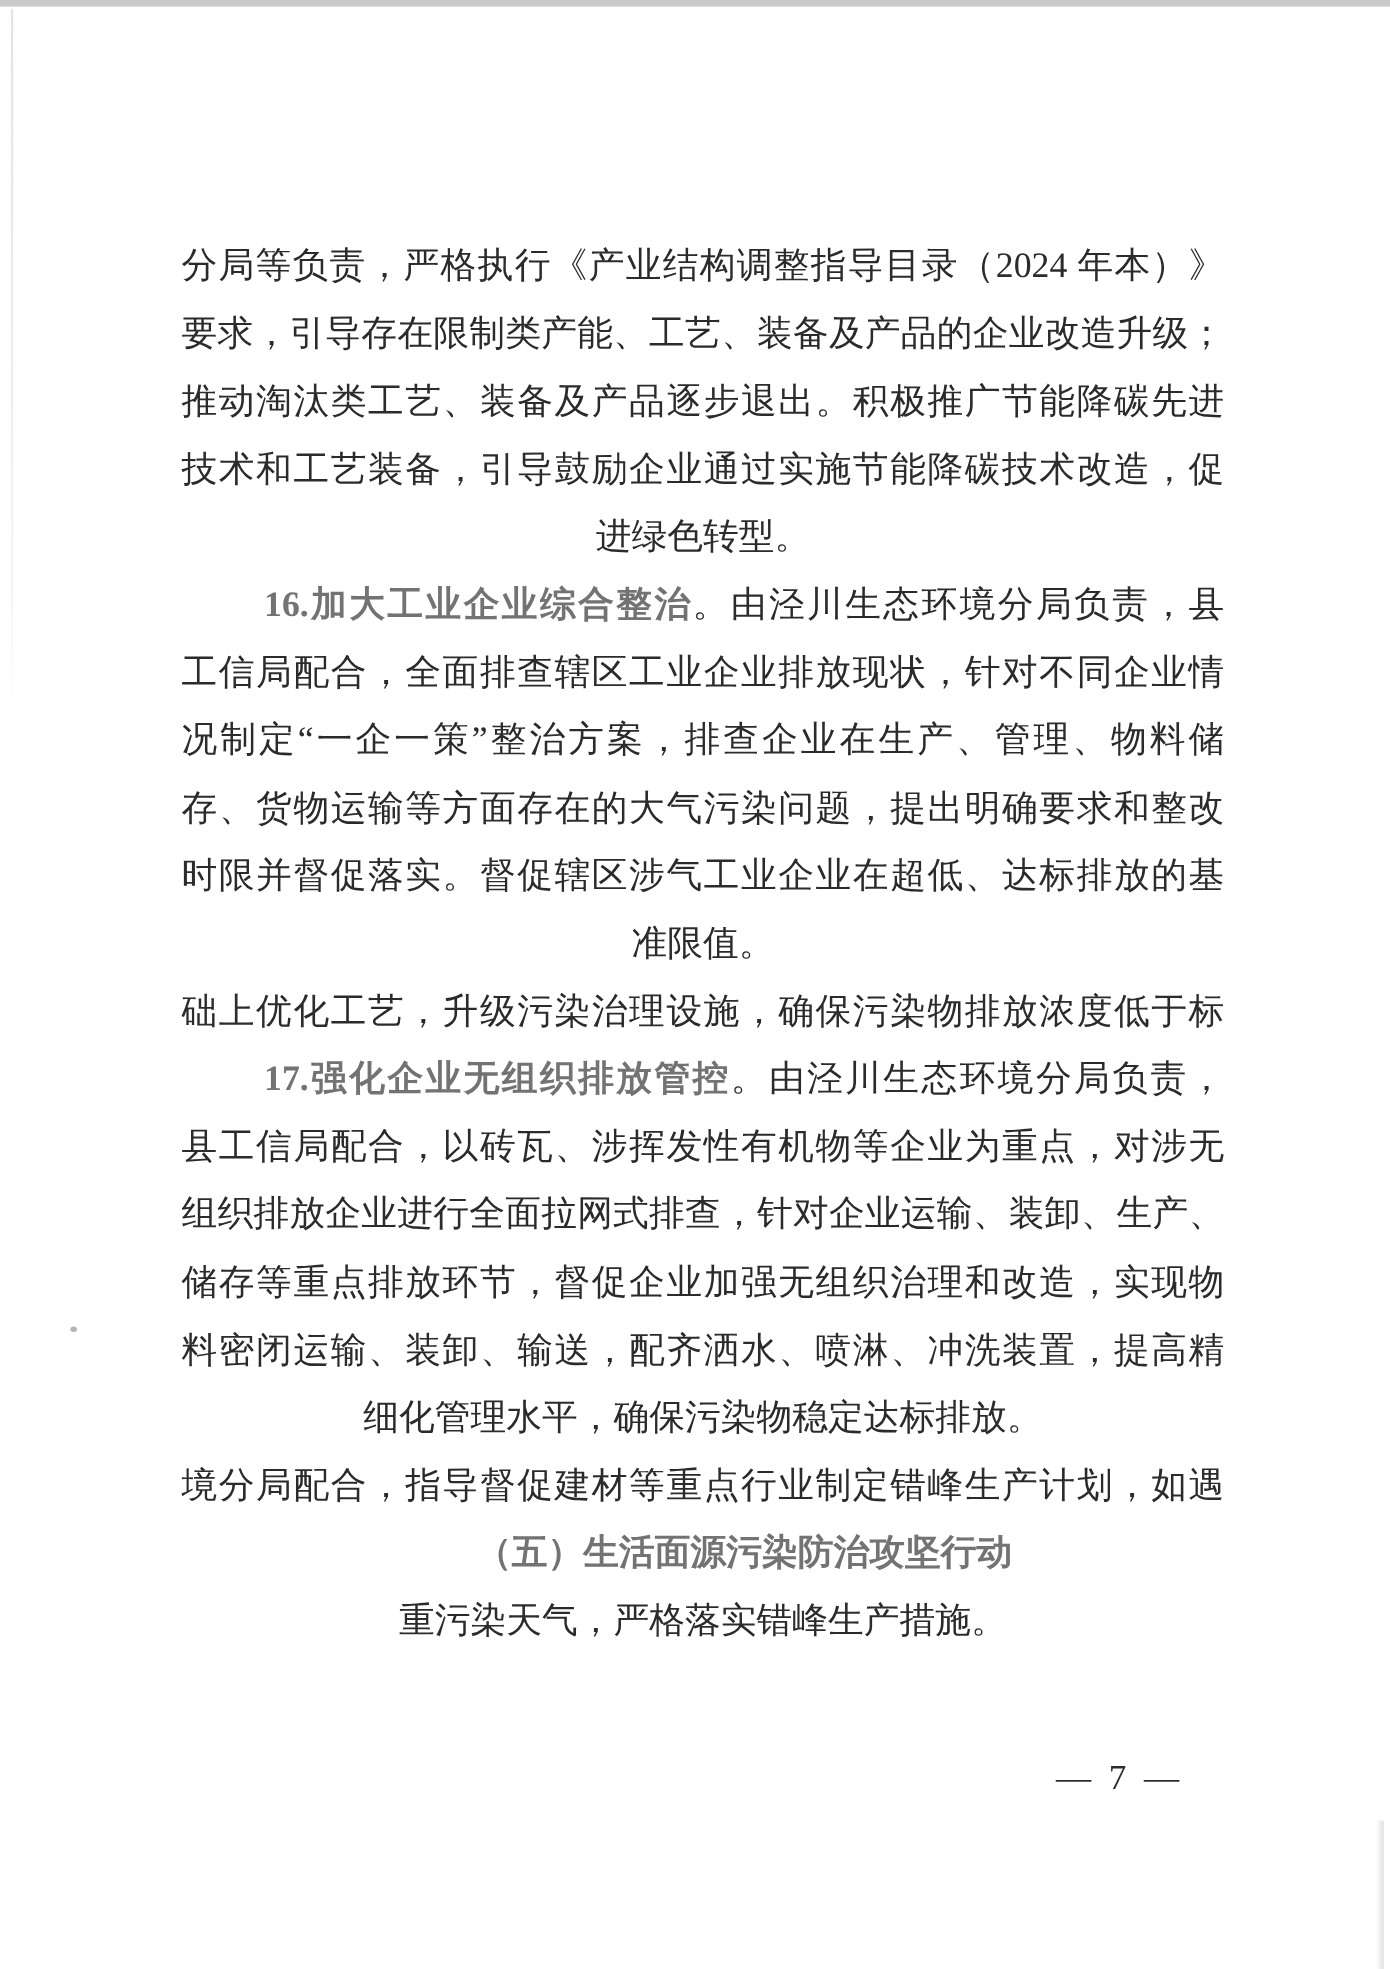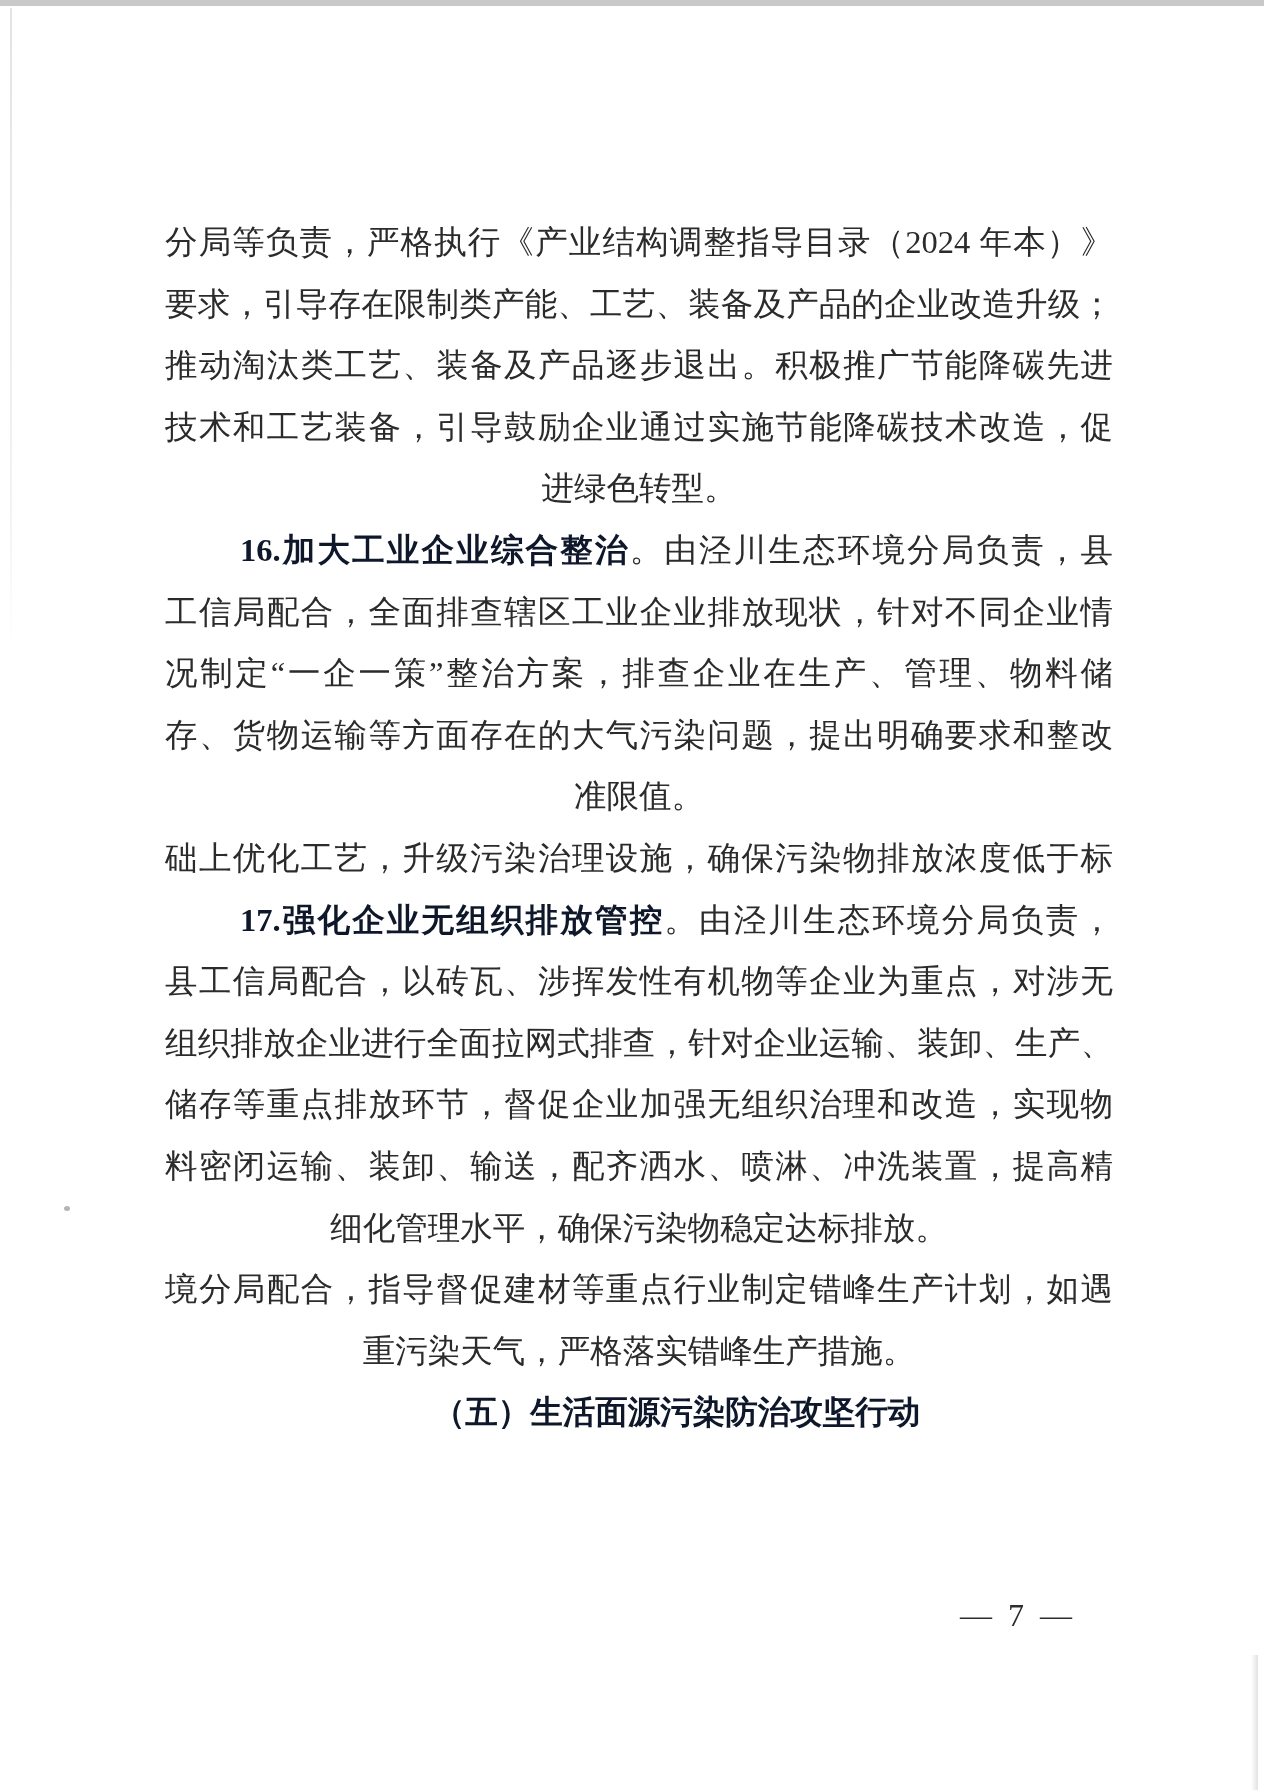--- a/index.html
+++ b/index.html
@@ -39,21 +39,21 @@
     white-space:nowrap;
   }
   .line.j{
     white-space:normal;
     text-align:justify;
     text-align-last:justify;
     text-justify:inter-ideograph;
   }
   .line.indent{padding-left:75px;}
   .line .lead{font-weight:700;color:#161616;}
-  .line.heading-line .lead{color:#0f172a;}
+  .line.heading-line .lead{color:#737373;}
   
   .page-number{
     position:absolute;left:960px;top:1597px;
     font-size:32px;color:#2d2d2d;
     letter-spacing:4px;white-space:nowrap;
   }
 </style>
 </head>
 <body>
 
@@ -65,26 +65,27 @@
 <div class="text-block" id="text-block">
     <div class="line j"><span>分局等负责，严格执行《产业结构调整指导目录（2024 年本）》</span></div>
     <div class="line j"><span>要求，引导存在限制类产能、工艺、装备及产品的企业改造升级；</span></div>
     <div class="line j"><span>推动淘汰类工艺、装备及产品逐步退出。积极推广节能降碳先进</span></div>
     <div class="line j"><span>技术和工艺装备，引导鼓励企业通过实施节能降碳技术改造，促</span></div>
     <div class="line"><span>进绿色转型。</span></div>
     <div class="line j indent heading-line"><span class="lead">16.加大工业企业综合整治</span><span>。由泾川生态环境分局负责，县</span></div>
     <div class="line j"><span>工信局配合，全面排查辖区工业企业排放现状，针对不同企业情</span></div>
     <div class="line j"><span>况制定“一企一策”整治方案，排查企业在生产、管理、物料储</span></div>
     <div class="line j"><span>存、货物运输等方面存在的大气污染问题，提出明确要求和整改</span></div>
+    <div class="line j"><span>时限并督促落实。督促辖区涉气工业企业在超低、达标排放的基</span></div>
     <div class="line"><span>准限值。</span></div>
     <div class="line j"><span>础上优化工艺，升级污染治理设施，确保污染物排放浓度低于标</span></div>
     <div class="line j indent heading-line"><span class="lead">17.强化企业无组织排放管控</span><span>。由泾川生态环境分局负责，</span></div>
     <div class="line j"><span>县工信局配合，以砖瓦、涉挥发性有机物等企业为重点，对涉无</span></div>
     <div class="line j"><span>组织排放企业进行全面拉网式排查，针对企业运输、装卸、生产、</span></div>
     <div class="line j"><span>储存等重点排放环节，督促企业加强无组织治理和改造，实现物</span></div>
     <div class="line j"><span>料密闭运输、装卸、输送，配齐洒水、喷淋、冲洗装置，提高精</span></div>
     <div class="line"><span>细化管理水平，确保污染物稳定达标排放。</span></div>
     <div class="line j"><span>境分局配合，指导督促建材等重点行业制定错峰生产计划，如遇</span></div>
+    <div class="line indent heading-line"><span class="lead">（五）生活面源污染防治攻坚行动</span><span></span></div>
     <div class="line"><span>重污染天气，严格落实错峰生产措施。</span></div>
-    <div class="line indent heading-line"><span class="lead">（五）生活面源污染防治攻坚行动</span><span></span></div>
   </div>
 
 <div class="page-number">— 7 —</div>
 
 </body></html>

